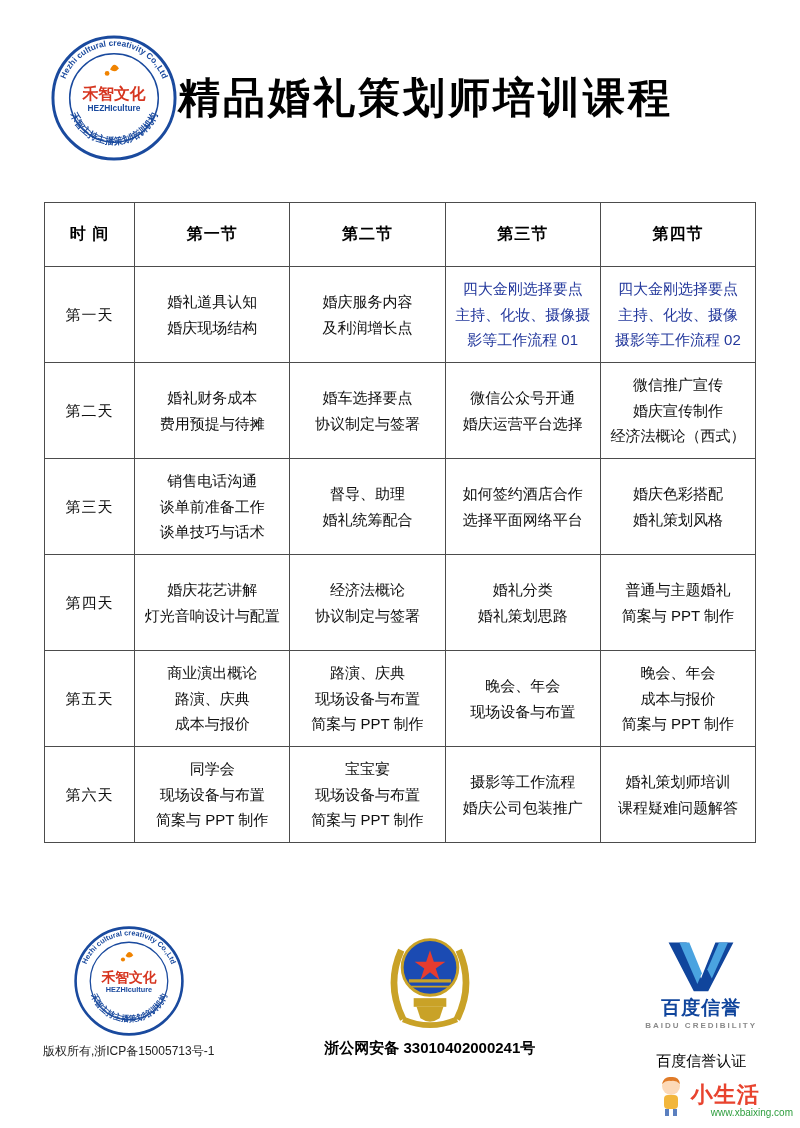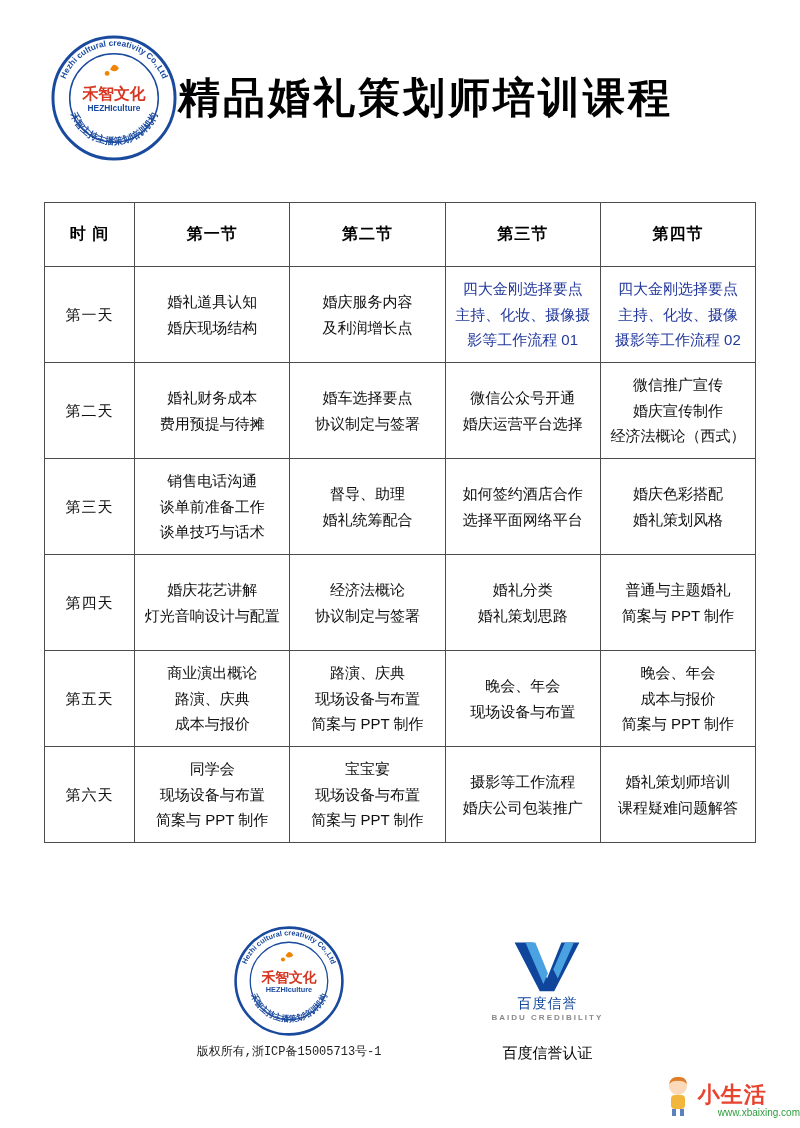--- a/index.html
+++ b/index.html
@@ -31,28 +31,28 @@
   table.course td.day-cell { font-size:15px; letter-spacing:1px; }
   .cell-line { white-space:nowrap; }
   
   .footer {
     position:absolute; top:925px; left:0; width:100%;
     display:flex; justify-content:center; align-items:flex-start; gap:110px;
   }
   .footer-block { display:flex; flex-direction:column; align-items:center; }
   .footer-logo { width:112px; height:112px; }
   .police-badge { width:96px; height:106px; }
-  .footer-caption-left { margin-top:6px; font-size:12px; color:#222;font-family:Liberation Mono, monospace; }
+  .footer-caption-left { margin-top:6px; font-size:12px; color:#222; }
   .footer-caption-mid { margin-top:8px; font-size:15px; font-weight:bold; color:#000; }
   .baidu-logo { width:78px; height:54px; margin-top:14px; }
-  .baidu-title { font-size:14px; font-weight:normal; color:#10459c; margin-top:2px; letter-spacing:1px; }
+  .baidu-title { font-size:19px; font-weight:bold; color:#10459c; margin-top:2px; letter-spacing:1px; }
   .baidu-sub { font-size:8px; color:#8a8a8a; letter-spacing:2px;font-weight:bold; }
   .footer-caption-right { margin-top:22px; font-size:15px; color:#000; }
   
-  .watermark { position:absolute; right:0; bottom:10px; display:flex; align-items:flex-end; gap:3px; }
+  .watermark { position:absolute; right:7px; bottom:10px; display:flex; align-items:flex-end; gap:3px; }
   .wm-icon { width:34px; height:44px; }
   .wm-texts { display:flex; flex-direction:column; align-items:flex-start; line-height:1.1; }
   .wm-name { font-size:22px; font-weight:bold; color:#e8432e; letter-spacing:1px; }
   .wm-url { font-size:10px; color:#2e9e3e; text-decoration:none;margin-left:20px; }
 </style>
 </head>
 <body>
 
 <div class="header">
   <svg class="logo-badge" viewBox="0 0 130 130" aria-hidden="true">
@@ -239,20 +239,34 @@
       <circle cx="58" cy="40" r="2.4" fill="#f08300"></circle>
       <text x="65" y="66" text-anchor="middle" font-size="16" font-weight="bold" fill="#d6351f">禾智文化</text>
       <text x="65" y="78" text-anchor="middle" font-size="8.5" fill="#1a4a9e" font-weight="bold">HEZHIculture</text>
       <text font-size="9.5" fill="#1a4a9e" font-weight="bold">
         <textPath href="#arcB2" startOffset="50%" text-anchor="middle">禾智主持主播策划培训机构</textPath>
       </text>
     </svg>
     <div class="footer-caption-left">版权所有,浙ICP备15005713号-1</div>
   </div>
 
+  <div class="footer-block">
+    <svg class="police-badge" viewBox="0 0 100 110" aria-hidden="true">
+      <path d="M22,98 Q4,62 20,26" stroke="#c9a227" stroke-width="7" fill="none"></path>
+      <path d="M78,98 Q96,62 80,26" stroke="#c9a227" stroke-width="7" fill="none"></path>
+      <path d="M22,98 Q50,110 78,98" stroke="#c9a227" stroke-width="6" fill="none"></path>
+      <circle cx="50" cy="44" r="29" fill="#1b4bb3" stroke="#c9a227" stroke-width="3"></circle>
+      <polygon points="50,26 54,38 66,38 56,45 60,57 50,49 40,57 44,45 34,38 46,38" fill="#e63c2f"></polygon>
+      <path d="M28,58 h44" stroke="#c9a227" stroke-width="3.5"></path>
+      <path d="M30,64 h40" stroke="#c9a227" stroke-width="2"></path>
+      <rect x="33" y="76" width="34" height="9" fill="#c9a227"></rect>
+      <path d="M36,85 h28 l-4,12 q-10,7 -20,0 z" fill="#c9a227"></path>
+    </svg>
+    <div class="footer-caption-mid">浙公网安备 33010402000241号</div>
+  </div>
 
   <div class="footer-block">
     <svg class="baidu-logo" viewBox="0 0 80 60" aria-hidden="true">
       <polygon points="4,4 24,4 40,44 56,4 76,4 48,58 32,58" fill="#10459c"></polygon>
       <polygon points="16,4 27,4 41,38 36,50" fill="#4aa3e0"></polygon>
       <polygon points="60,4 70,4 52,44 47,34" fill="#4aa3e0"></polygon>
     </svg>
     <div class="baidu-title">百度信誉</div>
     <div class="baidu-sub">BAIDU CREDIBILITY</div>
     <div class="footer-caption-right">百度信誉认证</div>

